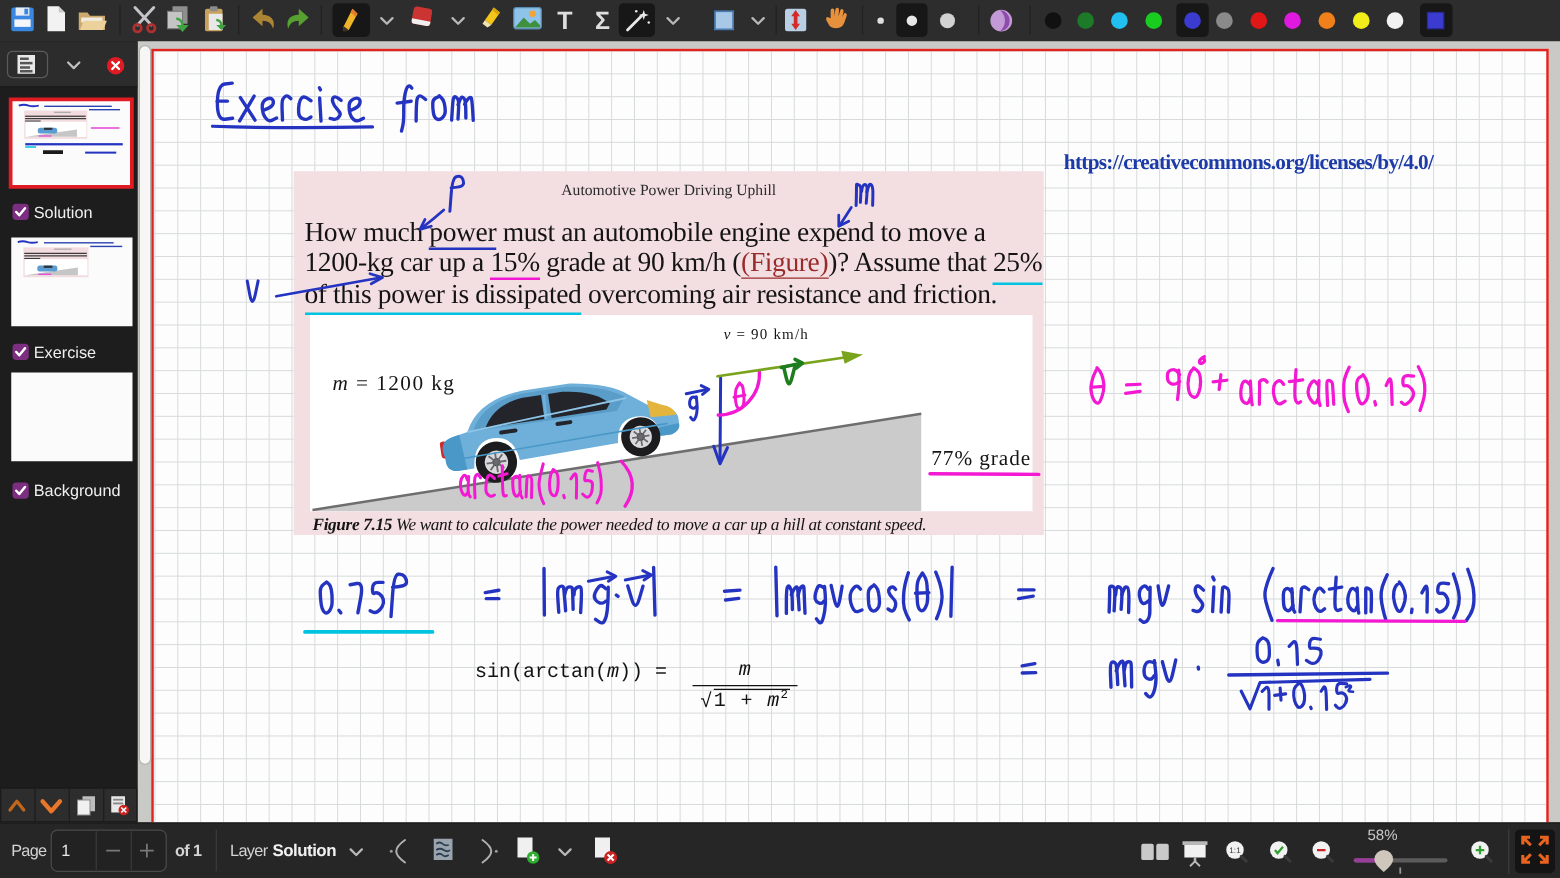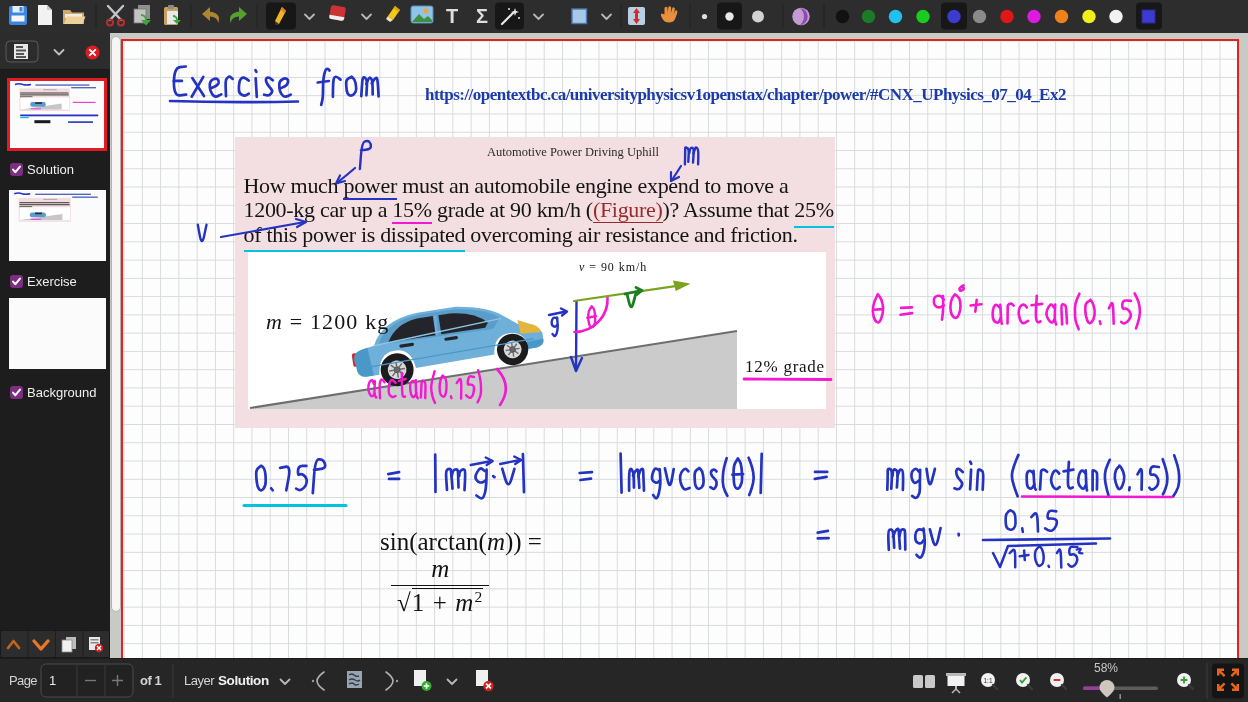--- a/index.html
+++ b/index.html
@@ -16,24 +16,24 @@
     linear-gradient(to right, #d7dadb 1px, transparent 1px),
     linear-gradient(to bottom, #d7dadb 1px, transparent 1px);
   background-size:18.27px 18.27px;
   background-position:0.6px -0.6px; }
 #botbar { position:absolute; left:0; top:658px; width:1248px; height:44px; background:#262626; border-top:1px solid #1c1c1c; }
 .abs { position:absolute; }
 #pink { left:112px; top:96px; width:600px; height:291px; background:#f3dee2; }
 #figbox { left:125px; top:211px; width:578px; height:157px; background:#ffffff; }
 .serif { font-family:"Liberation Serif", serif; color:#141414; }
 #prob { left:120.5px; top:132.8px; width:596px; font-size:22px; line-height:24.6px; letter-spacing:-0.3px;}
-#title { left:112px; top:104px; width:600px; text-align:center; font-size:12.5px; color:#2b2b2b; letter-spacing:0px;margin-left:38px; }
+#title { left:112px; top:104px; width:600px; text-align:center; font-size:12.5px; color:#2b2b2b; letter-spacing:0px; }
 #cap { left:127px; top:370.5px; font-size:13.8px; font-style:italic; letter-spacing:-0.28px; }
 .url { font-family:"Liberation Serif", serif; font-weight:bold; color:#1c3ba8; font-size:17px; }
-#frm { left:257px; top:487px; width:270px; font-family:Liberation Serif, serif; font-size:25px; color:#121212; }
+#frm { left:257px; top:487px; width:270px; font-family:Liberation Mono, monospace; font-size:16px; color:#121212; }
 sup { font-size:0.62em; }
 </style></head>
 <body>
 <div id="topbar"><svg width="1248" height="33">
       <rect x="266" y="2.5" width="30" height="27" rx="4" fill="#171717"></rect>
       <rect x="495" y="2.5" width="29" height="27" rx="4" fill="#171717"></rect>
       <rect x="717" y="2.5" width="25" height="27" rx="4" fill="#171717"></rect>
       <rect x="941" y="2.5" width="26" height="27" rx="4" fill="#171717"></rect>
       <rect x="1136" y="2.5" width="26" height="27" rx="4" fill="#171717"></rect>
       <g transform="translate(9,6)">
@@ -172,24 +172,25 @@
    <circle cx="162" cy="45.5" r="7.8" fill="#dadadc"></circle>
    <circle cx="162" cy="45.5" r="2.8" fill="#3c3c40"></circle>
    <g stroke="#6a6a6e" stroke-width="1.2">
      <path d="M162,39 L162,52 M155.8,45.5 L168.2,45.5 M157.6,41.1 L166.4,49.9 M157.6,49.9 L166.4,41.1"></path>
    </g>
    <path d="M99,6 L98,23" stroke="#6fb0da" stroke-width="2"></path>
    <path d="M42,24 L156,17" stroke="#8ec4e6" stroke-width="1.3" fill="none"></path>
    <path d="M31,42 L182,39" stroke="#4a98c8" stroke-width="1.1" fill="none"></path>
  </g>
 </svg>
-    <div class="abs serif" id="m1200" style="left:143px;top:268px;font-size:22px;letter-spacing:1.15px"><i>m</i> = 1200 kg</div>
+    <div class="abs serif" id="m1200" style="left:143px;top:256px;font-size:17px;letter-spacing:1.15px"><i>m</i> = 1200 kg</div>
     <div class="abs serif" id="v90" style="left:456px;top:219px;font-size:12px;letter-spacing:0.95px"><i>v</i> = 90 km/h</div>
-    <div class="abs serif" id="grade" style="left:622px;top:316px;font-size:17px;letter-spacing:0.75px">12% grade</div>
-    <div class="abs url" id="u1" style="left:302px;top:43.5px;letter-spacing:-0.52px">https://opentextbc.ca/universityphysicsv1openstax/chapter/power/#CNX_UPhysics_07_04_Ex2</div>
+    <div class="abs serif" id="grade" style="left:622px;top:316px;font-size:17px;letter-spacing:0.75px">77% grade</div>
+    <div class="abs serif" id="cap"><b>Figure 7.15</b> We want to calculate the power needed to move a car up a hill at constant speed.</div>
+    <div class="abs url" id="u2" style="left:728px;top:78.5px;letter-spacing:-0.55px">https://creativecommons.org/licenses/by/4.0/</div>
     <div class="abs serif" id="frm">sin(arctan(<i>m</i>)) = <span style="display:inline-block;vertical-align:-24px;text-align:center;line-height:1;margin-left:11px"><span style="display:block;padding:0 10px 4px 10px"><i>m</i></span><span style="display:block;border-top:1.7px solid #121212;padding:3px 6px 0 6px;letter-spacing:1.1px">√<span style="border-top:1.7px solid #121212">1&nbsp;+&nbsp;<i>m</i><sup>2</sup></span></span></span></div>
   </div>
   <svg class="abs" width="1138" height="625" style="left:0;top:0;pointer-events:none" viewBox="110 33 1138 625">
         <g fill="none" stroke="#2433c0" stroke-width="2.7" stroke-linecap="round" stroke-linejoin="round">
           <path d="M185.8,66.5 L179.9,67.2 Q174.1,68.0 173.9,82.1 Q173.8,96.2 180.0,95.4 L186.1,94.6"></path>
           <path d="M173.8,80.9 L181.9,80.9"></path>
           <path d="M192.3,78.1 L204.0,96.1"></path>
           <path d="M203.3,76.9 L191.7,96.7"></path>
           <path d="M210.7,88.3 L214.4,86.7 Q218.1,85.1 218.6,82.7 Q219.0,80.2 217.4,79.1 Q215.8,77.9 213.0,79.4 Q210.2,80.8 209.8,84.2 Q209.5,87.5 210.6,90.9 Q211.8,94.3 213.8,95.8 Q215.8,97.3 218.5,95.8 L221.3,94.4"></path>
           <path d="M226.0,96.1 L225.7,88.4 Q225.4,80.8 226.3,79.3 Q227.2,77.9 228.4,77.0 Q229.5,76.2 231.1,77.5 L232.7,78.9"></path>

